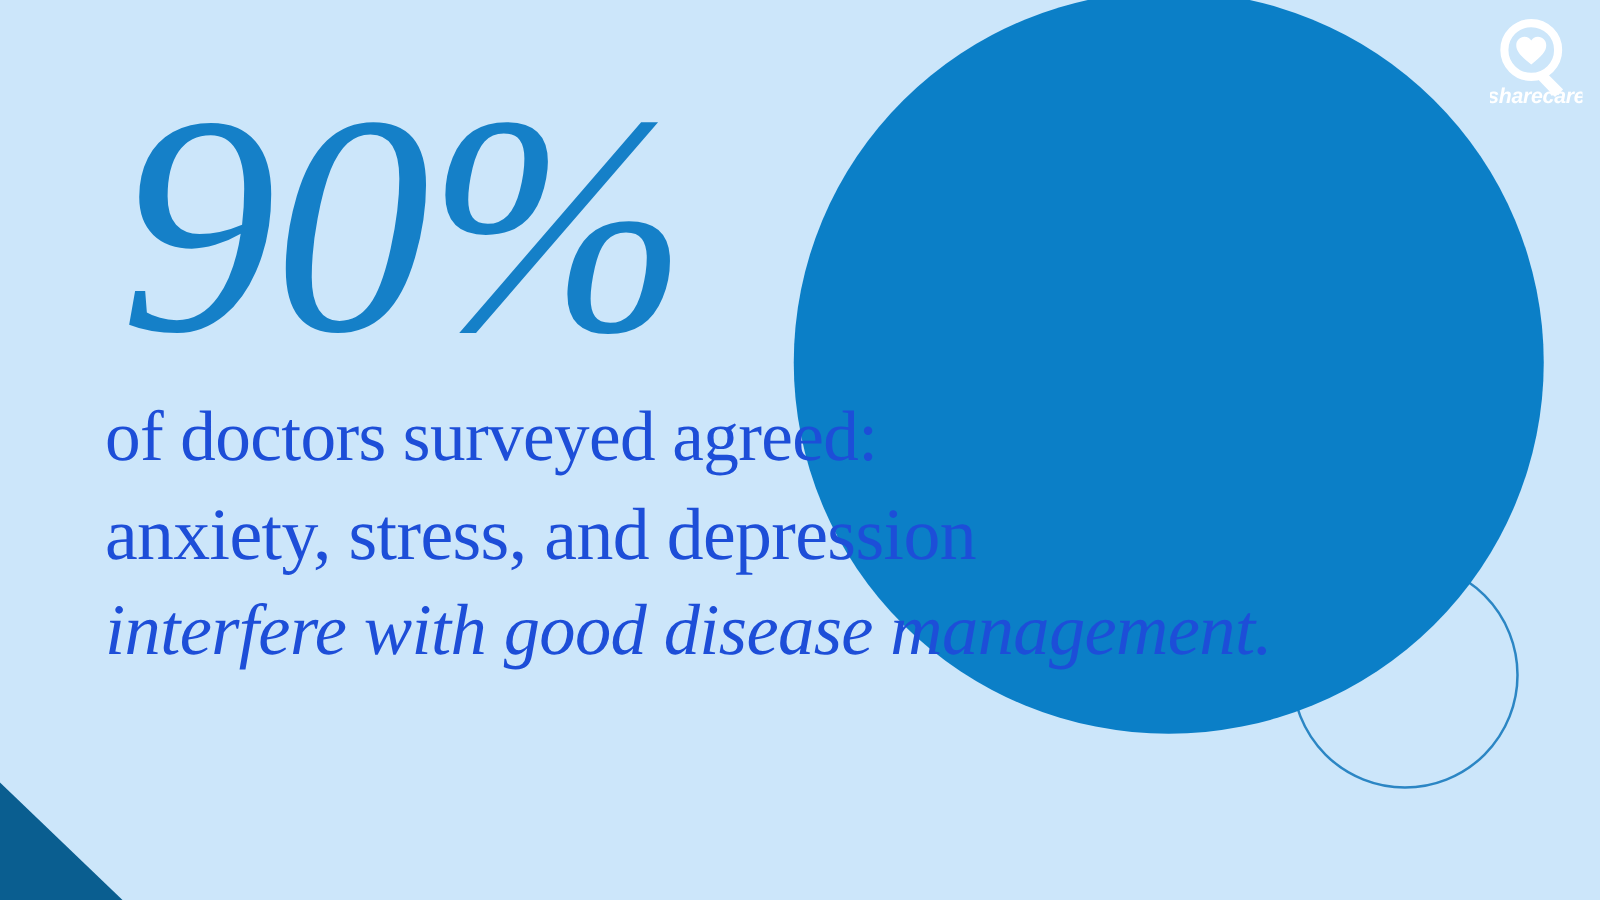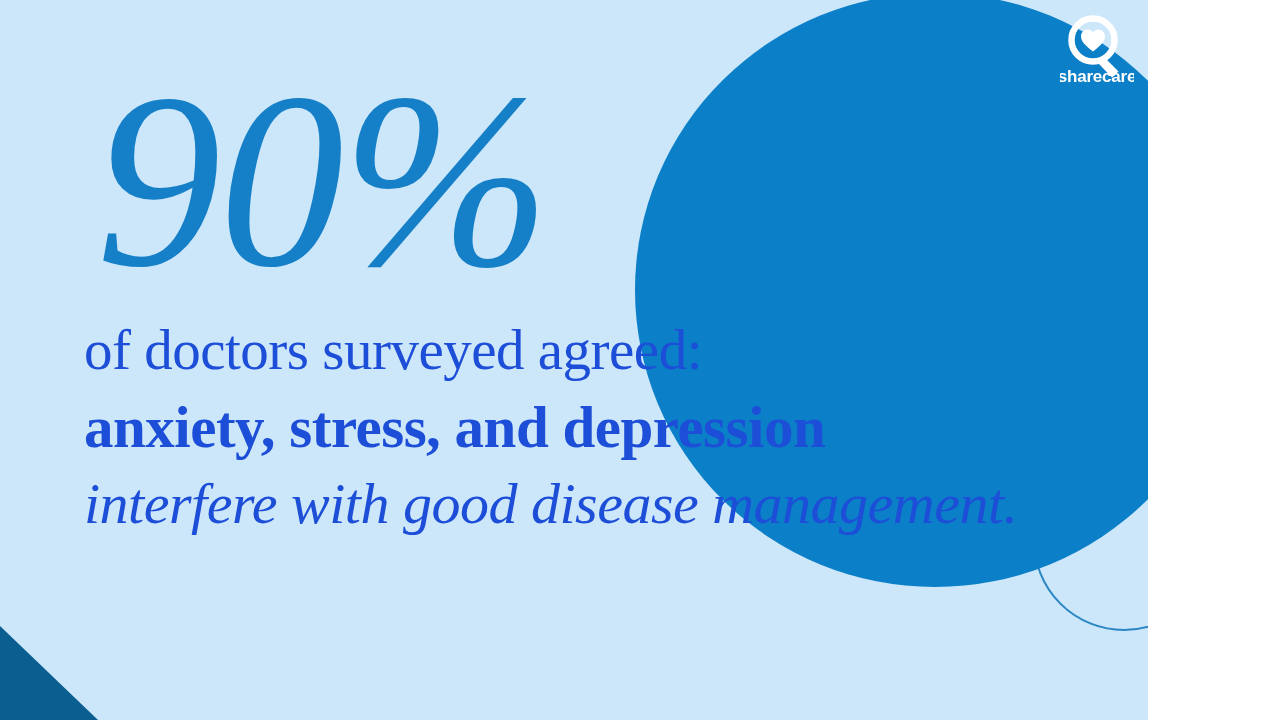--- a/index.html
+++ b/index.html
@@ -2,21 +2,21 @@
 <html><head>
 <meta charset="utf-8">
 <style>
   html, body {
     margin: 0;
     padding: 0;
     background: #ffffff;
   }
   #slide {
     position: relative;
-    width: 1148px;
+    width: 1280px;
     height: 720px;
     overflow: hidden;
     background: #cce6fa;
     font-family: "Liberation Serif", serif;
   }
 
   
   .bg-layer {
     position: absolute;
     inset: 0;
@@ -64,41 +64,42 @@
 
   .line-1 {
     font-size: 57px;
     font-weight: 400;
     font-style: normal;
     letter-spacing: -0.5px;
   }
 
   .line-2 {
     font-size: 59px;
-    font-weight: 700;
+    font-weight: 400;
     font-style: normal;
     letter-spacing: -0.5px;
     margin-top: 18px;
   }
 
   .line-3 {
     font-size: 58px;
     font-weight: 400;
     font-style: italic;
     letter-spacing: -0.5px;
     margin-top: 15px;
   }
 
   
   .logo {
     position: absolute;
     right: 14px;
     top: 14px;
     width: 74px;
     height: 72px;
+    font-style: italic;
   }
   .logo svg { display: block; }
 </style>
 </head>
 <body>
 
 <div id="slide">
 
   <svg class="bg-layer" viewBox="0 0 1280 720" width="1280" height="720" xmlns="http://www.w3.org/2000/svg" aria-hidden="true">
     <rect x="0" y="0" width="1280" height="720" fill="#cce6fa"></rect>

